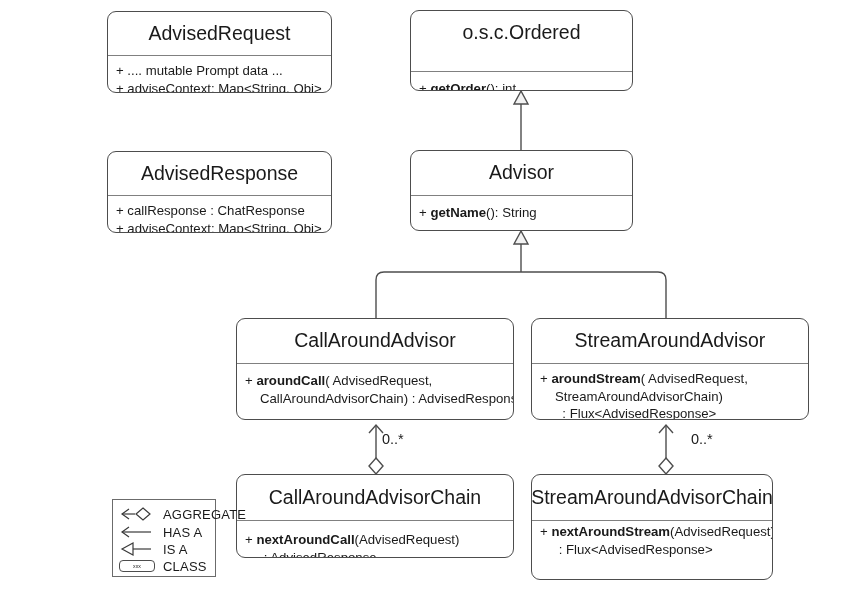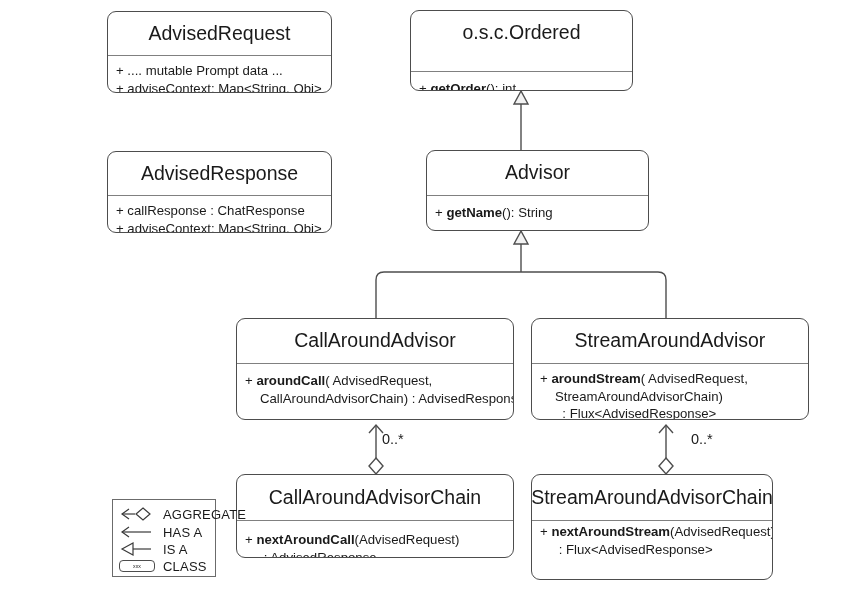--- a/index.html
+++ b/index.html
@@ -156,21 +156,21 @@
     </div>
   </div>
 
   <div class="uml-class" style="left:410px; top:10px; width:223px; height:81px;gap:16px;">
     <div class="uml-title" style="height:44px;">o.s.c.Ordered</div>
     <div class="uml-compartment" style="padding-top:8px;">
       <div class="uml-member">+ <b>getOrder</b>(): int</div>
     </div>
   </div>
 
-  <div class="uml-class" style="left:426px; top:150px; width:223px; height:81px;">
+  <div class="uml-class" style="left:410px; top:150px; width:223px; height:81px;">
     <div class="uml-title" style="height:44px;">Advisor</div>
     <div class="uml-compartment" style="padding-top:8px;">
       <div class="uml-member">+ <b>getName</b>(): String</div>
     </div>
   </div>
 
   <div class="uml-class" style="left:236px; top:318px; width:278px; height:102px;">
     <div class="uml-title" style="height:44px;">CallAroundAdvisor</div>
     <div class="uml-compartment" style="padding-top:8px;">
       <div class="uml-member">+ <b>aroundCall</b>( AdvisedRequest,</div>

